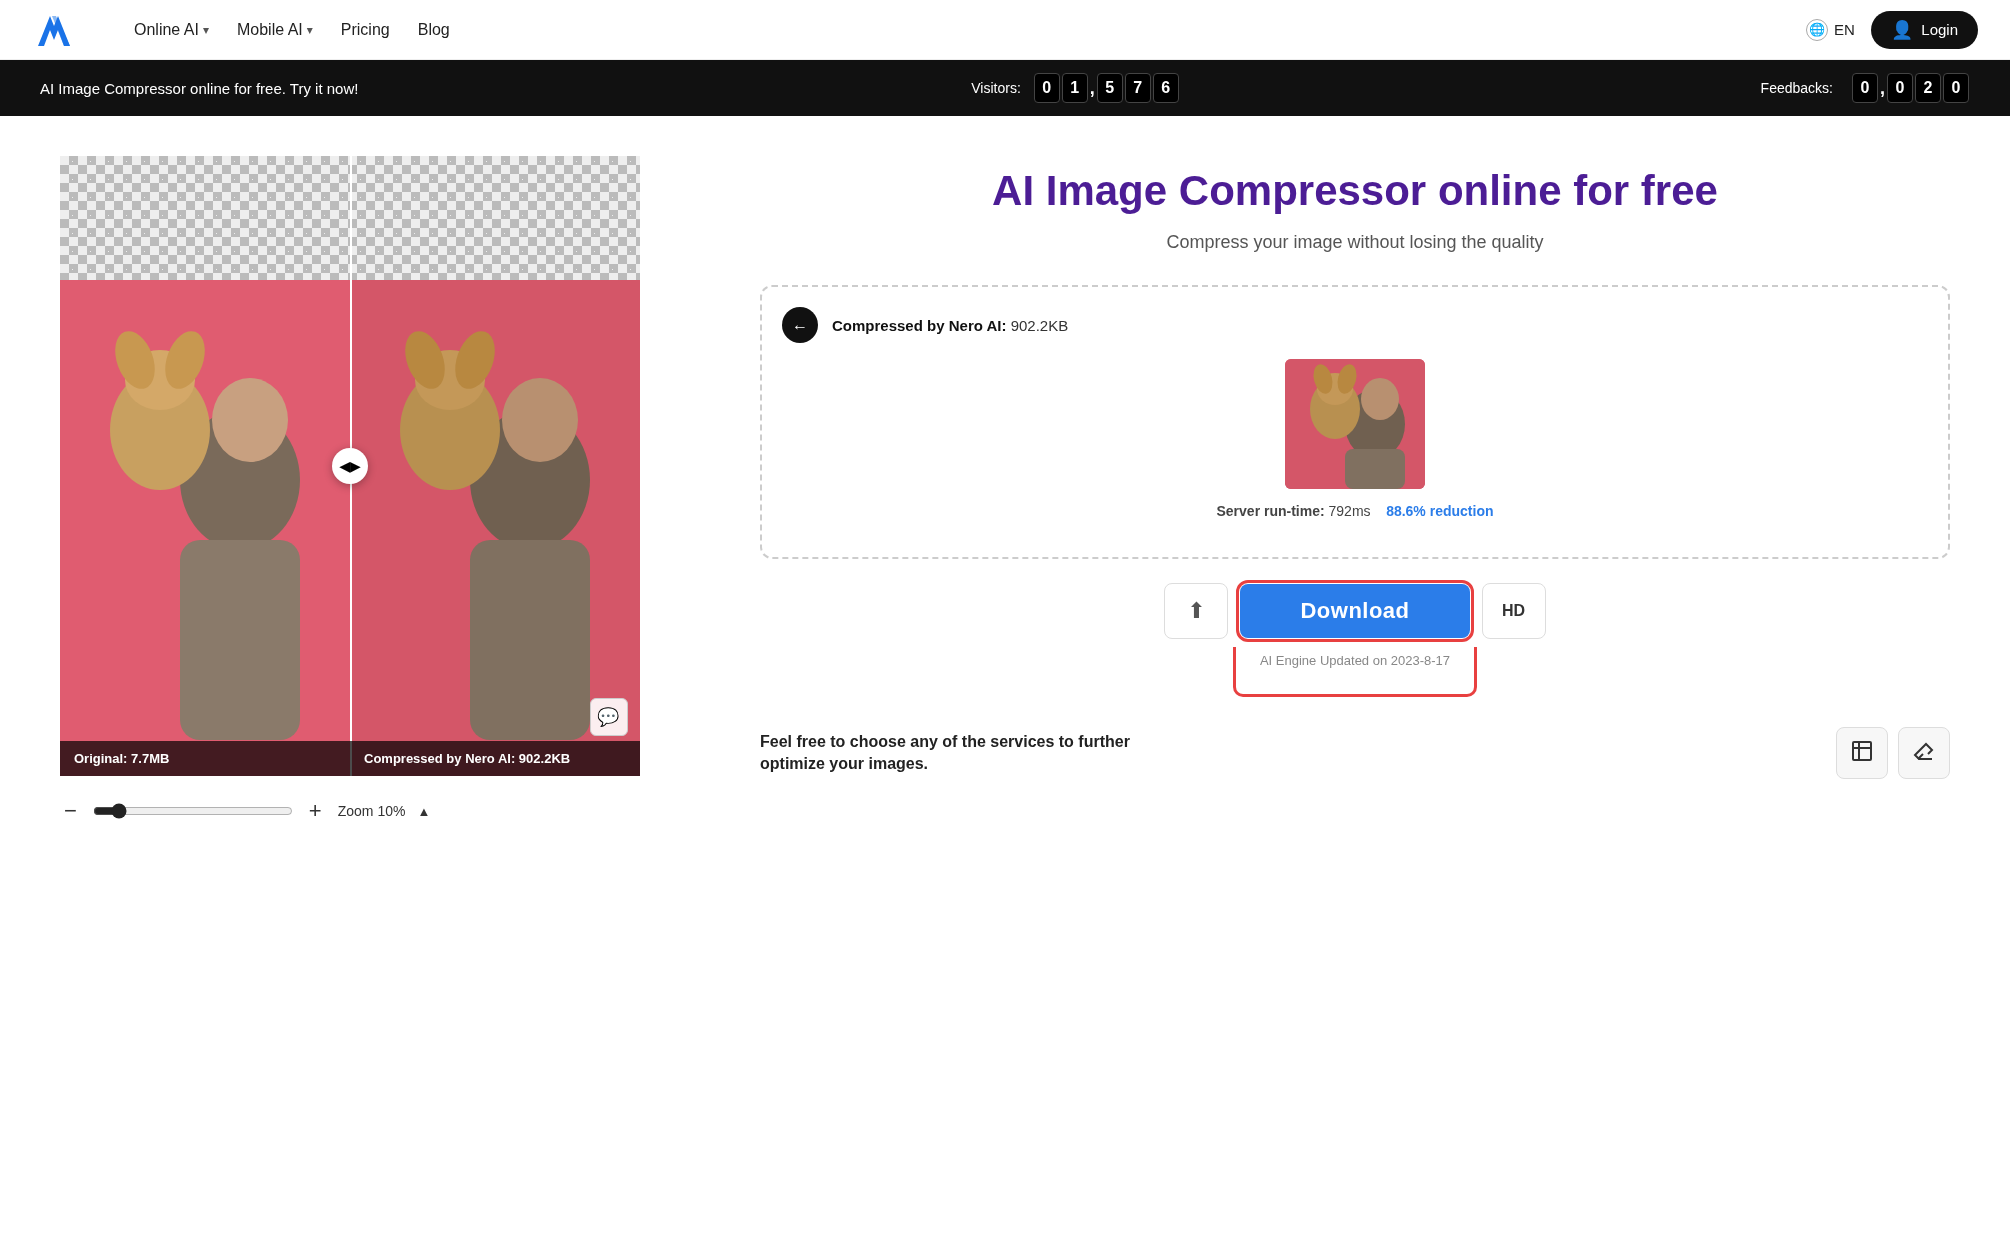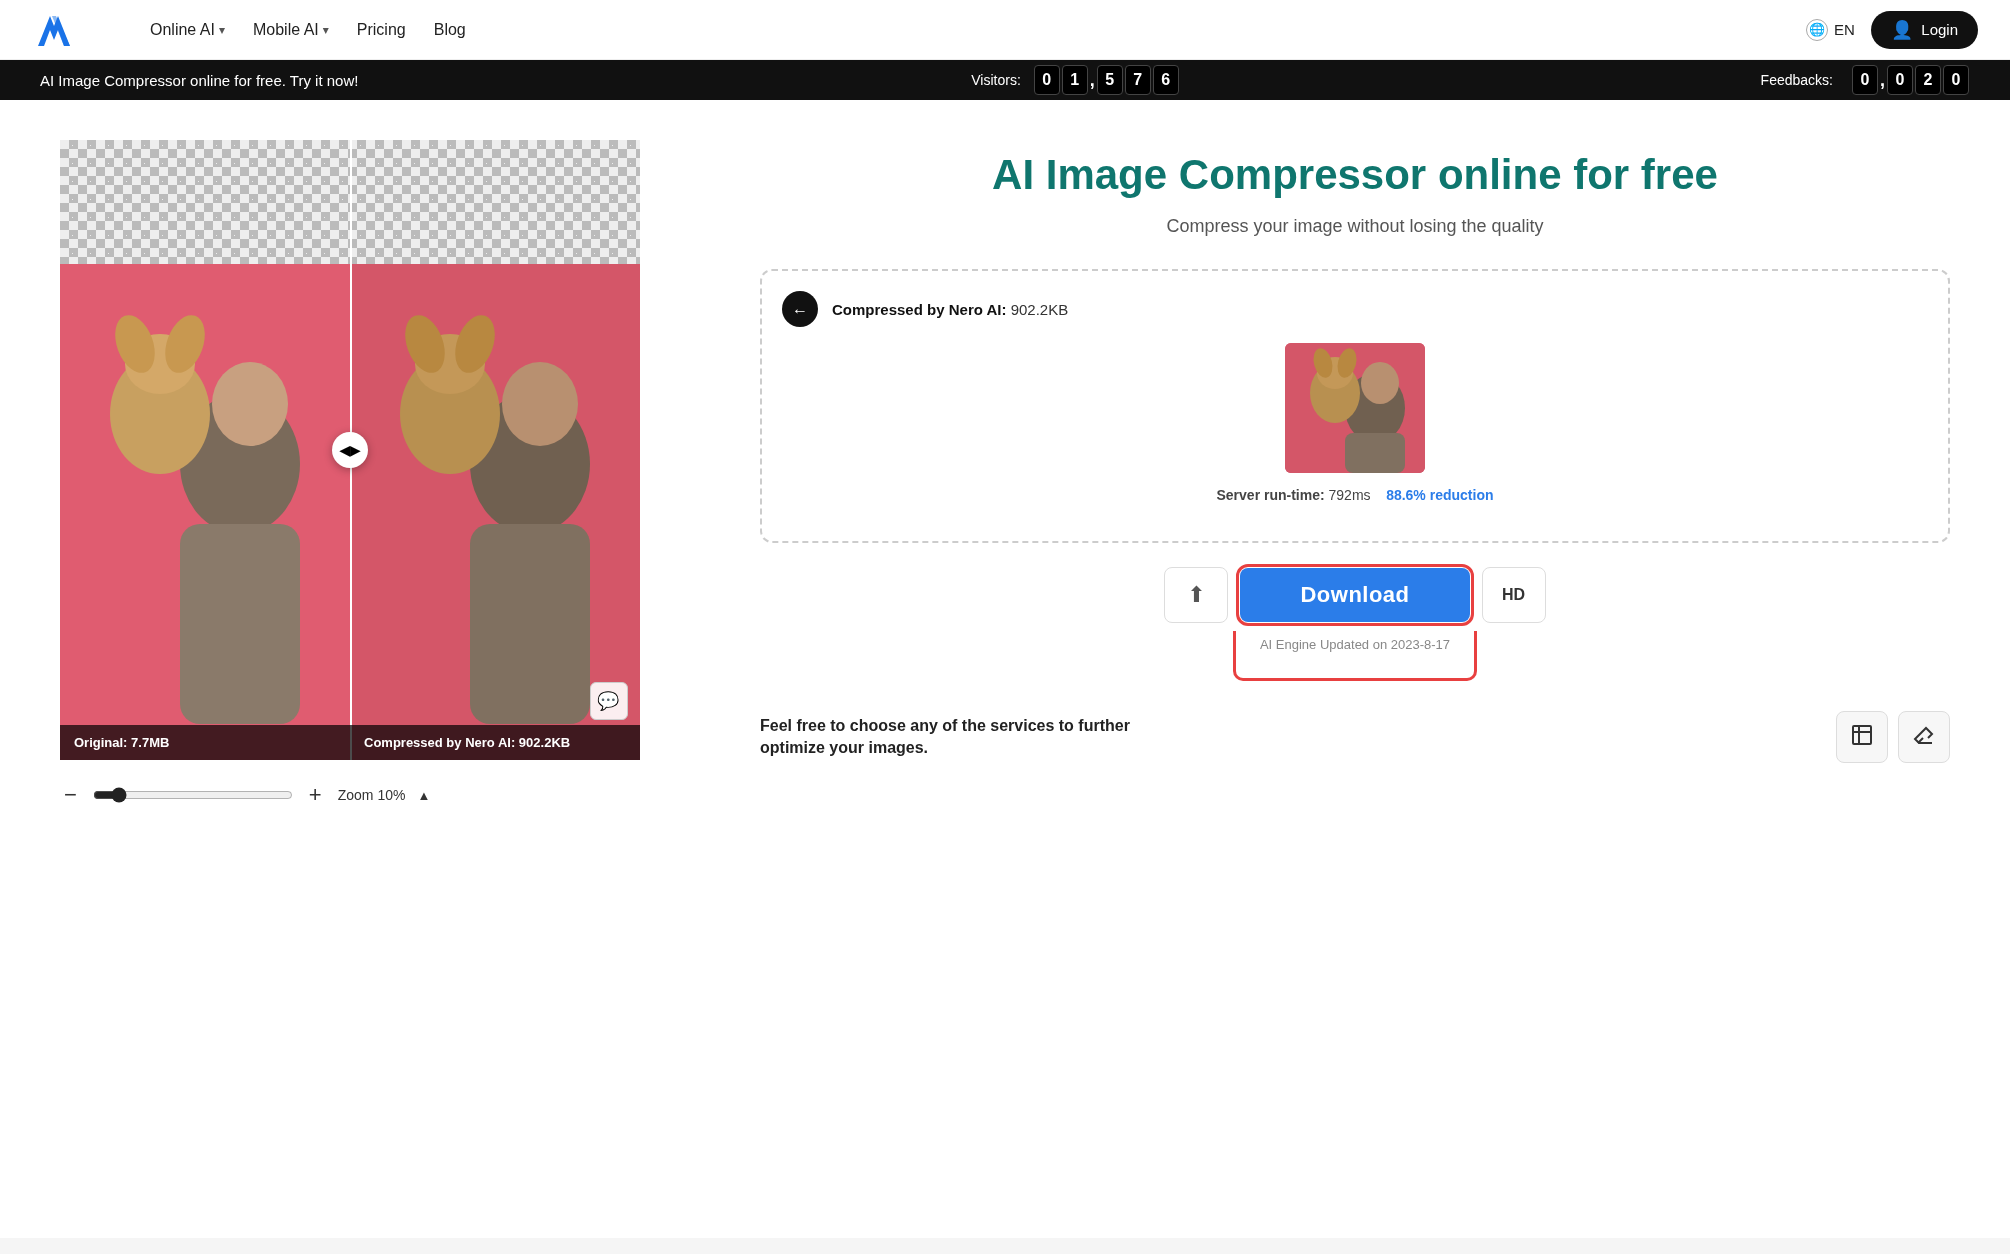--- a/index.html
+++ b/index.html
@@ -1,31 +1,31 @@
 <!DOCTYPE html>
 <html><head>
   <meta charset="utf-8">
   <style>
     * { box-sizing: border-box; margin: 0; padding: 0; }
     body { font-family: -apple-system, BlinkMacSystemFont, 'Segoe UI', sans-serif; background: #f5f5f5; min-width: 1200px; }
 
     
-    .nav { display: flex; align-items: center; height: 60px; background: #fff; padding: 0 32px; border-bottom: 1px solid #eee; gap: 48px; }
+    .nav { display: flex; align-items: center; height: 60px; background: #fff; padding: 0 32px; border-bottom: 1px solid #eee; gap: 32px; }
     .nav-logo { display: flex; align-items: center; gap: 6px; margin-right: 16px; }
     .nav-logo-icon { width: 44px; height: 44px; }
     .nav-links { display: flex; align-items: center; gap: 8px; flex: 1; }
     .nav-link { display: flex; align-items: center; gap: 4px; font-size: 16px; color: #222; text-decoration: none; padding: 6px 10px; cursor: pointer; font-weight: 400; }
     .nav-link .chevron { font-size: 12px; color: #555; }
     .nav-right { display: flex; align-items: center; gap: 16px; }
     .nav-lang { display: flex; align-items: center; gap: 6px; font-size: 15px; color: #222; cursor: pointer; }
     .nav-lang-icon { width: 22px; height: 22px; border-radius: 50%; border: 1.5px solid #aaa; display: flex; align-items: center; justify-content: center; font-size: 13px; }
     .nav-login-btn { display: flex; align-items: center; gap: 8px; background: #111; color: #fff; border: none; border-radius: 24px; padding: 8px 20px; font-size: 15px; cursor: pointer; font-weight: 500; }
 
     
-    .banner { background: #111; color: #fff; display: flex; align-items: center; justify-content: space-between; padding: 0 40px; height: 40px; }
+    .banner { background: #111; color: #fff; display: flex; align-items: center; justify-content: space-between; padding: 0 40px; height: 56px; }
     .banner-left { font-size: 15px; font-weight: 500; }
     .banner-center { display: flex; align-items: center; gap: 12px; font-size: 14px; margin-left: 32px; }
     .banner-right { display: flex; align-items: center; gap: 18px; font-size: 14px; }
     .digit-box { background: #000; color: #fff; border: 1.5px solid #444; border-radius: 4px; width: 26px; height: 30px; display: inline-flex; align-items: center; justify-content: center; font-size: 16px; font-weight: 700; margin: 0 1px; }
     .digits-group { display: flex; align-items: center; }
 
     
     .main { display: flex; padding: 40px 60px; gap: 60px; align-items: flex-start; background: #fff; min-height: calc(100vh - 116px); }
 
     
@@ -40,21 +40,21 @@
     .feedback-btn { position: absolute; bottom: 40px; right: 12px; z-index: 13; background: rgba(255,255,255,0.9); border: 1.5px solid #ccc; border-radius: 6px; width: 38px; height: 38px; display: flex; align-items: center; justify-content: center; cursor: pointer; font-size: 18px; }
 
     .zoom-controls { display: flex; align-items: center; gap: 12px; padding: 6px 0; }
     .zoom-btn { background: none; border: none; font-size: 22px; cursor: pointer; color: #333; padding: 0 4px; }
     .zoom-slider { flex: 1; max-width: 200px; accent-color: #222; cursor: pointer; }
     .zoom-label { font-size: 14px; color: #333; font-weight: 500; }
     .zoom-arrow { font-size: 13px; color: #333; cursor: pointer; }
 
     
     .controls-section { flex: 1; padding-top: 10px; }
-    .page-title { font-size: 42px; font-weight: 800; color: #0f766e; line-height: 1.2; margin-bottom: 16px; text-align: center; }
+    .page-title { font-size: 42px; font-weight: 800; color: #4c1d95; line-height: 1.2; margin-bottom: 16px; text-align: center; }
     .page-subtitle { font-size: 18px; color: #555; text-align: center; margin-bottom: 32px; }
 
     
     .result-card { border: 2px dashed #ccc; border-radius: 12px; padding: 20px; margin-bottom: 24px; }
     .result-header { display: flex; align-items: center; gap: 14px; margin-bottom: 16px; }
     .back-btn { width: 36px; height: 36px; background: #111; border-radius: 50%; display: flex; align-items: center; justify-content: center; color: #fff; font-size: 16px; cursor: pointer; flex-shrink: 0; }
     .result-header-text { font-size: 15px; color: #333; }
     .result-header-text strong { font-weight: 700; color: #111; }
     .result-thumb-row { display: flex; justify-content: center; margin-bottom: 14px; }
     .result-thumb { width: 140px; height: 130px; background: linear-gradient(180deg, #e8667a 0%, #c94d65 100%); border-radius: 6px; overflow: hidden; display: flex; align-items: center; justify-content: center; }

